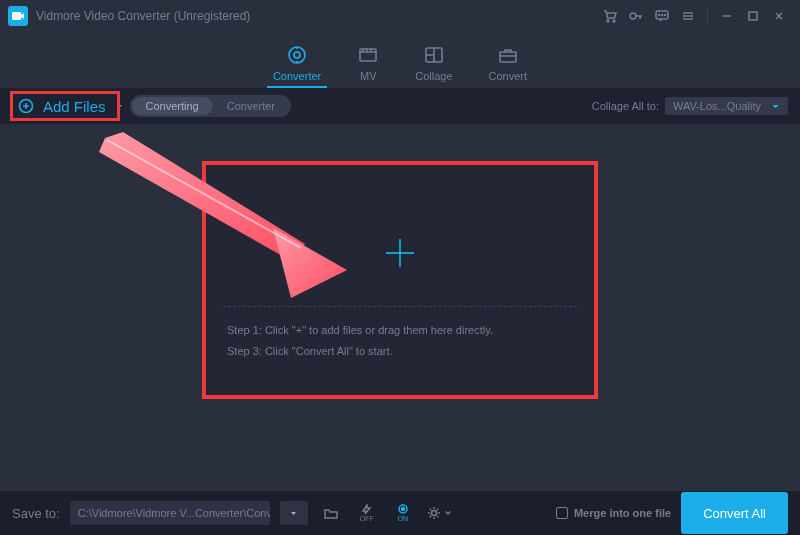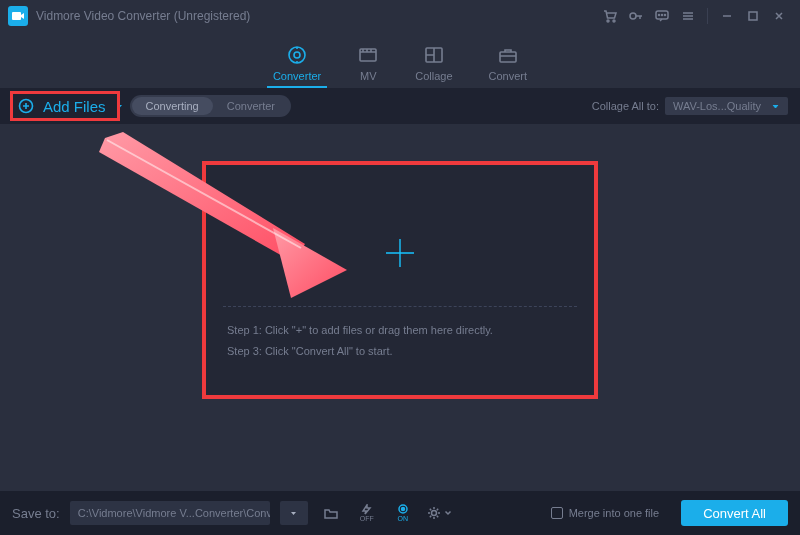--- a/index.html
+++ b/index.html
@@ -60,23 +60,23 @@
   .arrow{position:absolute;left:95px;top:132px;width:260px;height:180px;pointer-events:none;z-index:18;}
   
   .bottombar{position:absolute;left:0;right:0;bottom:0;height:44px;background:var(--bg-darker);display:flex;align-items:center;padding:0 12px;gap:10px;}
   .saveto-label{font-size:13px;color:var(--text-dim);}
   .saveto-path{background:#2d3344;height:24px;border-radius:2px;padding:0 8px;display:flex;align-items:center;font-size:11px;color:var(--text-dim);width:200px;overflow:hidden;white-space:nowrap;}
   .dd-btn{width:28px;height:24px;background:#2d3344;border-radius:2px;display:flex;align-items:center;justify-content:center;cursor:pointer;}
   .bb-icon{width:26px;height:24px;display:flex;align-items:center;justify-content:center;cursor:pointer;}
   .bb-icon svg{stroke:var(--text-dim);fill:none;stroke-width:1.5;}
   .bb-icon.on svg{stroke:var(--accent);}
   .bb-spacer{flex:1;}
-  .merge{display:flex;align-items:center;gap:6px;font-size:11px;color:var(--text-dim);cursor:pointer;}
+  .merge{display:flex;align-items:center;gap:6px;font-size:11px;color:var(--text-dim);cursor:pointer;font-weight:bold;}
   .merge .cb{width:12px;height:12px;border:1.5px solid var(--text-dim);border-radius:2px;}
-  .convertall{background:var(--accent);color:#fff;height:26px;padding:0 22px;border:none;border-radius:3px;font-size:13px;cursor:pointer;margin-left:12px;}
+  .convertall{background:var(--accent);color:#fff;height:42px;padding:0 22px;border:none;border-radius:3px;font-size:13px;cursor:pointer;}
   .tiny{font-size:7px;line-height:1;}
 </style>
 </head>
 <body>
 
 <div class="titlebar">
   <div class="logo">
     <svg width="14" height="14" viewBox="0 0 14 14">
         <rect x="1" y="3" width="9" height="8" rx="1" fill="#fff"></rect>
         <path d="M10 6 L13 4 L13 10 L10 8 Z" fill="#fff"></path>

